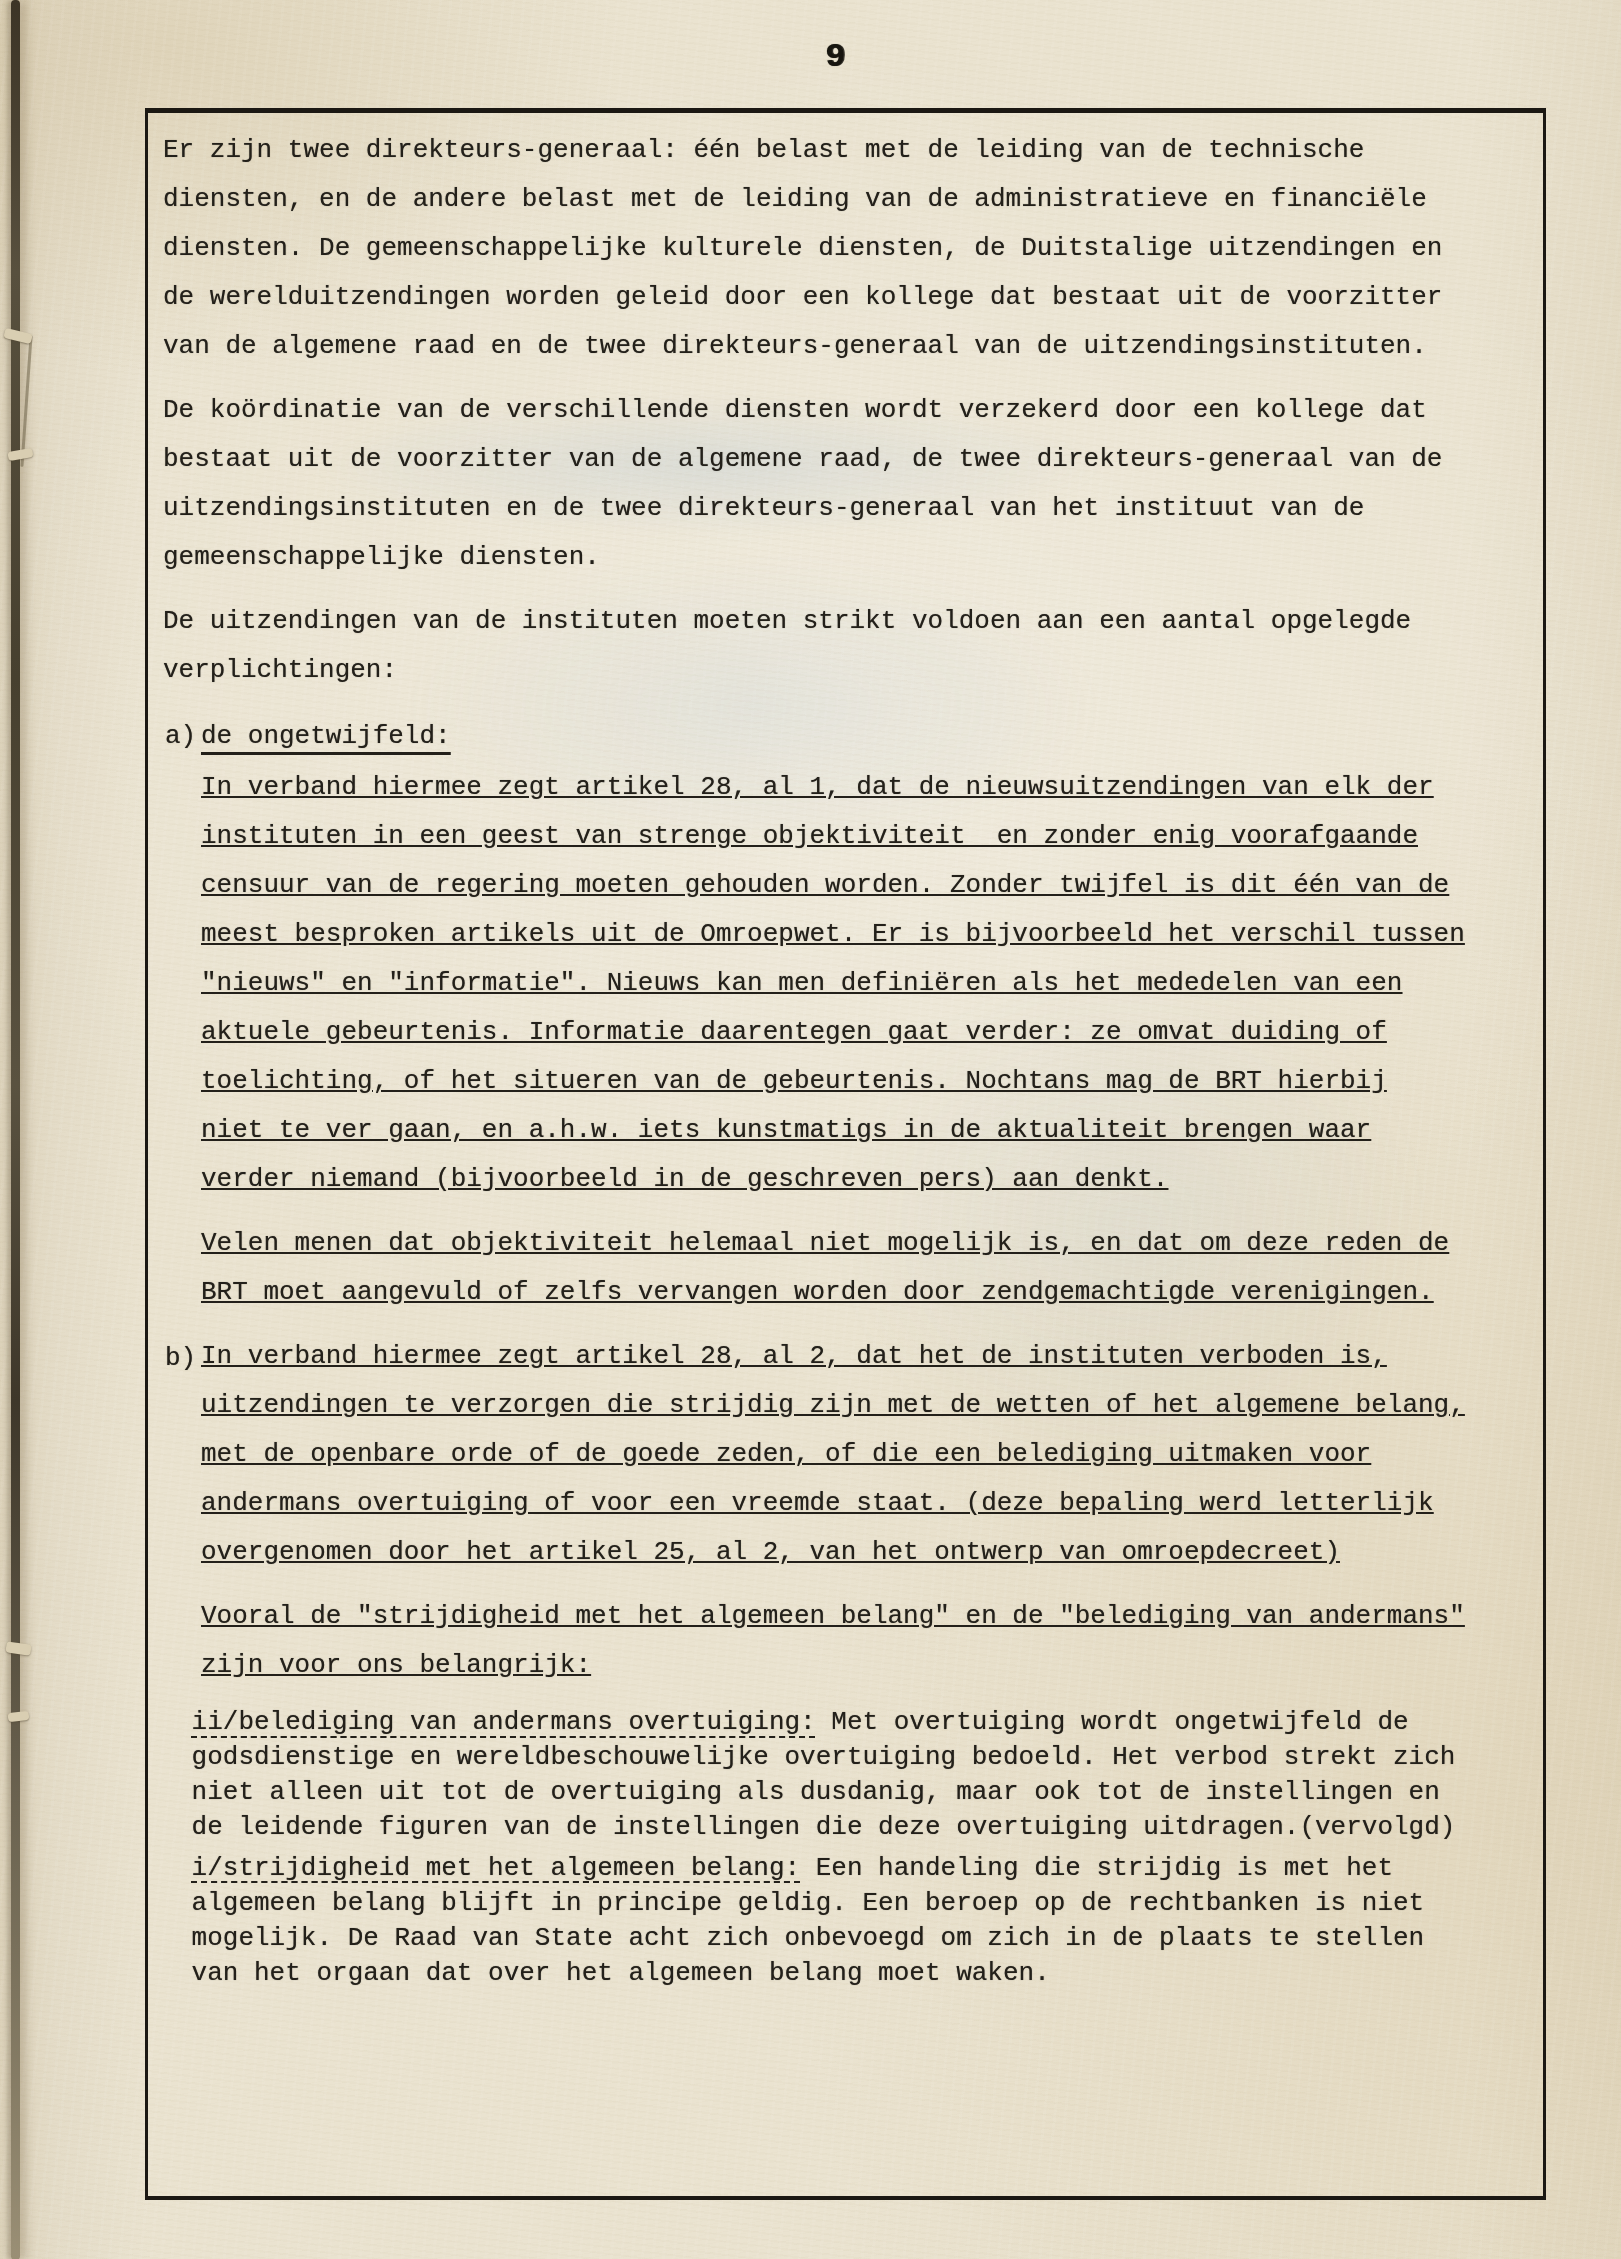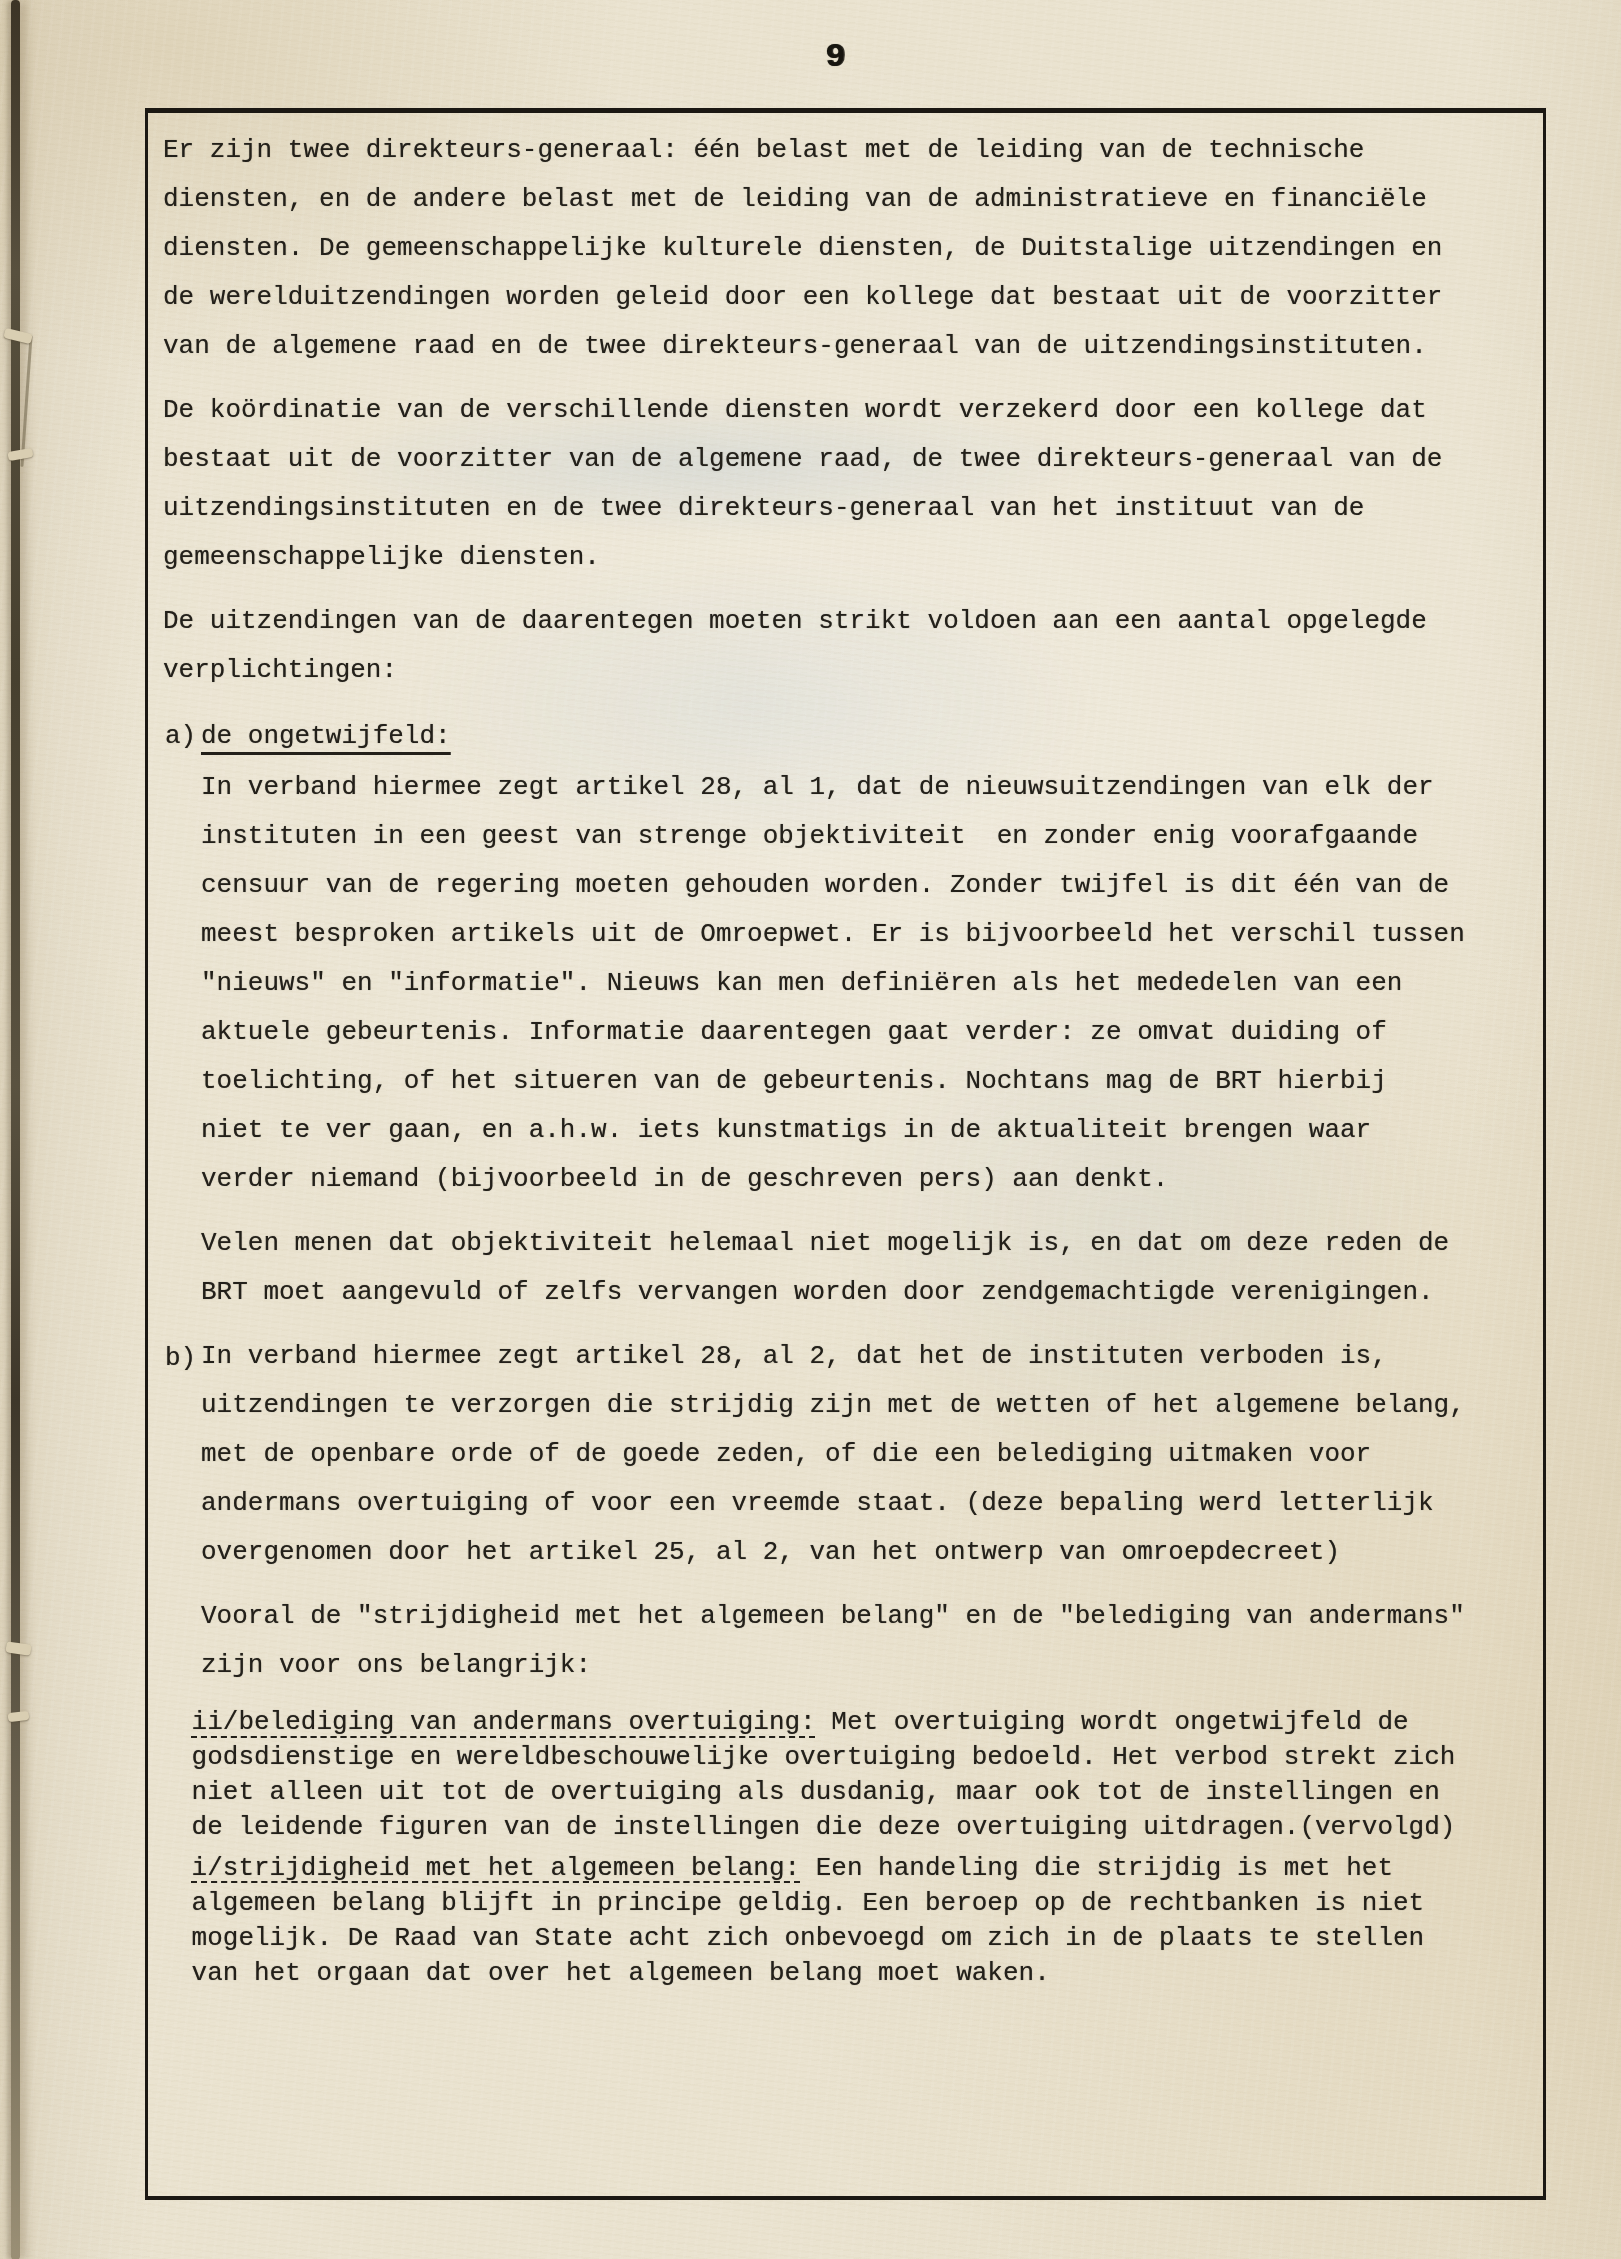--- a/index.html
+++ b/index.html
@@ -65,21 +65,21 @@
     margin:0 0 15px 0;
   }
   .section{position:relative;padding-left:38px;margin:0 0 15px 0;}
   .marker{position:absolute;left:1.9px;top:0;font-size:26px;line-height:53px;text-shadow:0 0 0.9px rgba(35,32,26,0.55);}
   .head{
     font-size:26px;line-height:53px;margin:0;text-shadow:0 0 0.9px rgba(35,32,26,0.55);
   }
   .head span{
     text-decoration:underline;text-decoration-thickness:2.8px;text-underline-offset:8.5px;
   }
-  .section .txt{margin-left:0;}
+  .section .txt{margin-left:0;text-decoration:underline;}
   .tight{
     font-size:26px;line-height:35px;white-space:pre-wrap;
     text-shadow:0 0 0.9px rgba(35,32,26,0.6);
     margin:5.6px 0 0 -9.4px;
   }
   .dashed{
     text-decoration:underline dashed;text-decoration-thickness:2.4px;text-underline-offset:6.6px;
   }
 </style>
 </head>
@@ -104,21 +104,21 @@
 
     <p class="txt">Er zijn twee direkteurs-generaal: één belast met de leiding van de technische
 diensten, en de andere belast met de leiding van de administratieve en financiële
 diensten. De gemeenschappelijke kulturele diensten, de Duitstalige uitzendingen en
 de werelduitzendingen worden geleid door een kollege dat bestaat uit de voorzitter
 van de algemene raad en de twee direkteurs-generaal van de uitzendingsinstituten.</p>
     <p class="txt">De koördinatie van de verschillende diensten wordt verzekerd door een kollege dat
 bestaat uit de voorzitter van de algemene raad, de twee direkteurs-generaal van de
 uitzendingsinstituten en de twee direkteurs-generaal van het instituut van de
 gemeenschappelijke diensten.</p>
-    <p class="txt">De uitzendingen van de daarentegen moeten strikt voldoen aan een aantal opgelegde
+    <p class="txt">De uitzendingen van de instituten moeten strikt voldoen aan een aantal opgelegde
 verplichtingen:</p>
 
     <div class="section">
       <span class="marker">a)</span>
       <p class="head"><span>de ongetwijfeld:</span></p>
       <p class="txt">In verband hiermee zegt artikel 28, al 1, dat de nieuwsuitzendingen van elk der
 instituten in een geest van strenge objektiviteit  en zonder enig voorafgaande
 censuur van de regering moeten gehouden worden. Zonder twijfel is dit één van de
 meest besproken artikels uit de Omroepwet. Er is bijvoorbeeld het verschil tussen
 "nieuws" en "informatie". Nieuws kan men definiëren als het mededelen van een

